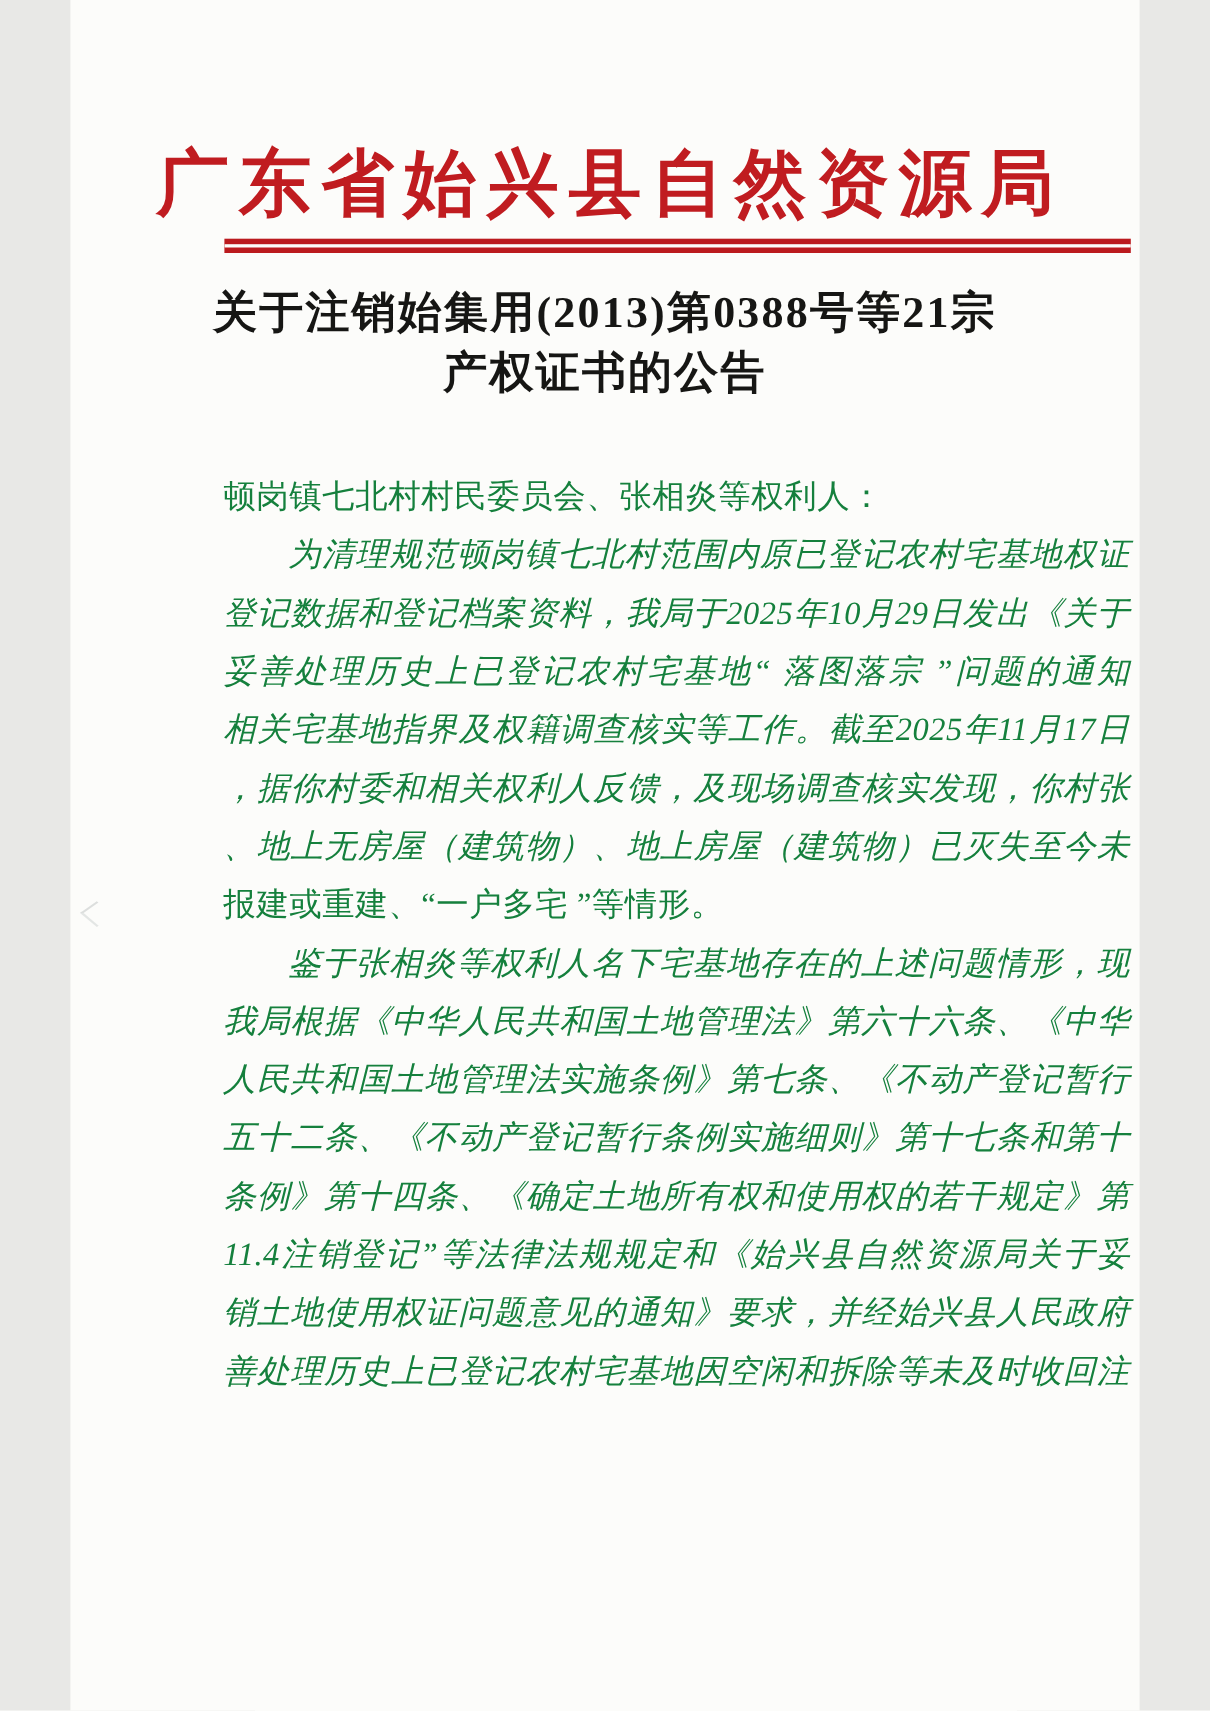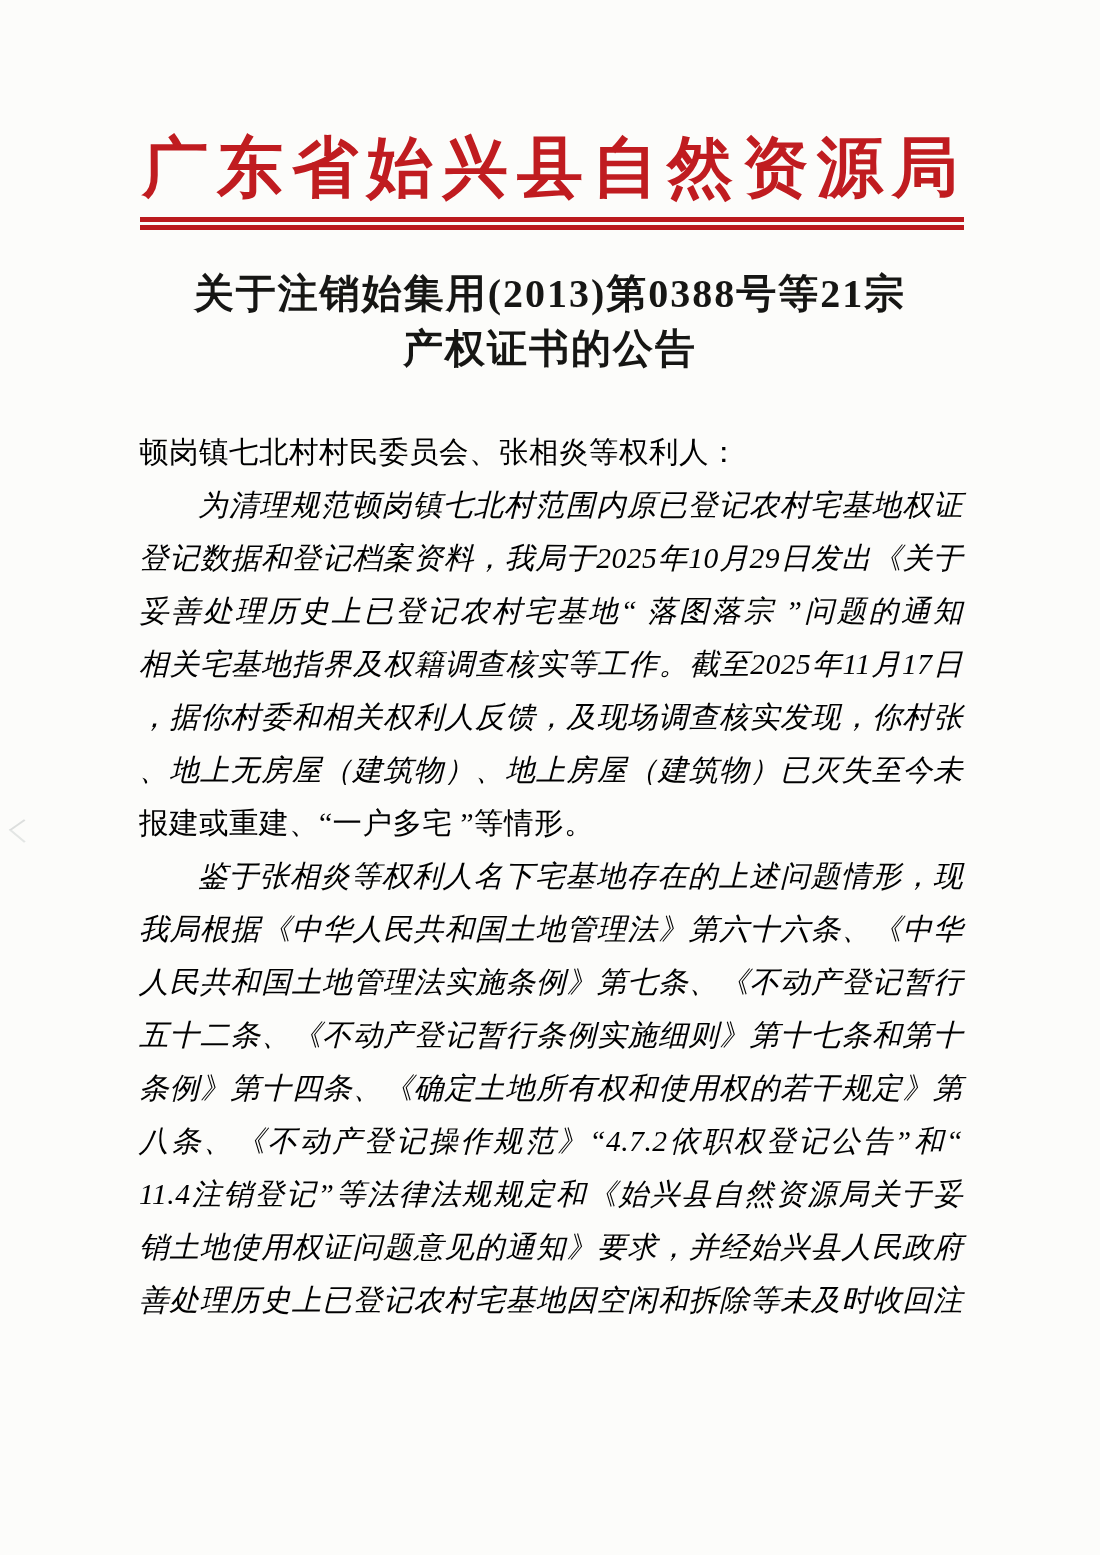--- a/index.html
+++ b/index.html
@@ -2,21 +2,21 @@
 <html><head>
 <meta charset="utf-8">
 <style>
   html, body { margin: 0; padding: 0; }
   body {
     background: #e8e8e6;
     font-family: "Liberation Serif", "DejaVu Serif", serif;
   }
   .page {
     position: relative;
-    width: 1100px;
+    width: 972px;
     height: 1555px;
     margin: 0 auto;
     background: #fcfcfa;
     overflow: hidden;
   }
   
   .letterhead {
     position: absolute;
     top: 126px;
     left: 0;
@@ -37,38 +37,38 @@
     left: 140px;
     width: 824px;
     height: 5px;
     background: #bb1a1e;
     border-bottom: 3px solid #fcfcfa;
     box-shadow: 0 5px 0 0 #bb1a1e;
   }
   
   .doc-title {
     position: absolute;
-    top: 266px;
+    top: 256px;
     left: 0;
     width: 100%;
     text-align: center;
     color: #161614;
     font-weight: bold;
     font-size: 40px;
     line-height: 55px;
     letter-spacing: 2px;
   }
   
   .body-text {
     position: absolute;
     top: 426px;
     left: 139px;
     width: 824px;
     font-size: 29.5px;
-    color: #000000;
+    color: #15803d;
   }
   .line {
     margin: 0;
     height: 53px;
     line-height: 53px;
     text-align: left;
     letter-spacing: 0.5px;
   }
   .just {
     text-align: justify;
@@ -112,19 +112,18 @@
     <p class="line just">妥善处理历史上已登记农村宅基地“ 落图落宗 ”问题的通知</p>
     <p class="line just">相关宅基地指界及权籍调查核实等工作。截至2025年11月17日</p>
     <p class="line just">，据你村委和相关权利人反馈，及现场调查核实发现，你村张</p>
     <p class="line just">、地上无房屋（建筑物）、地上房屋（建筑物）已灭失至今未</p>
     <p class="line">报建或重建、“一户多宅 ”等情形。</p>
     <p class="line just indent">鉴于张相炎等权利人名下宅基地存在的上述问题情形，现</p>
     <p class="line just">我局根据《中华人民共和国土地管理法》第六十六条、《中华</p>
     <p class="line just">人民共和国土地管理法实施条例》第七条、《不动产登记暂行</p>
     <p class="line just">五十二条、《不动产登记暂行条例实施细则》第十七条和第十</p>
     <p class="line just">条例》第十四条、《确定土地所有权和使用权的若干规定》第</p>
-    <p class="line just">八条、《不动产登记操作规范》“4.7.2依职权登记公告”和“</p>
     <p class="line just">11.4注销登记”等法律法规规定和《始兴县自然资源局关于妥</p>
     <p class="line just">销土地使用权证问题意见的通知》要求，并经始兴县人民政府</p>
     <p class="line just">善处理历史上已登记农村宅基地因空闲和拆除等未及时收回注</p>
   </div>
 
 </div>
 
 </body></html>

